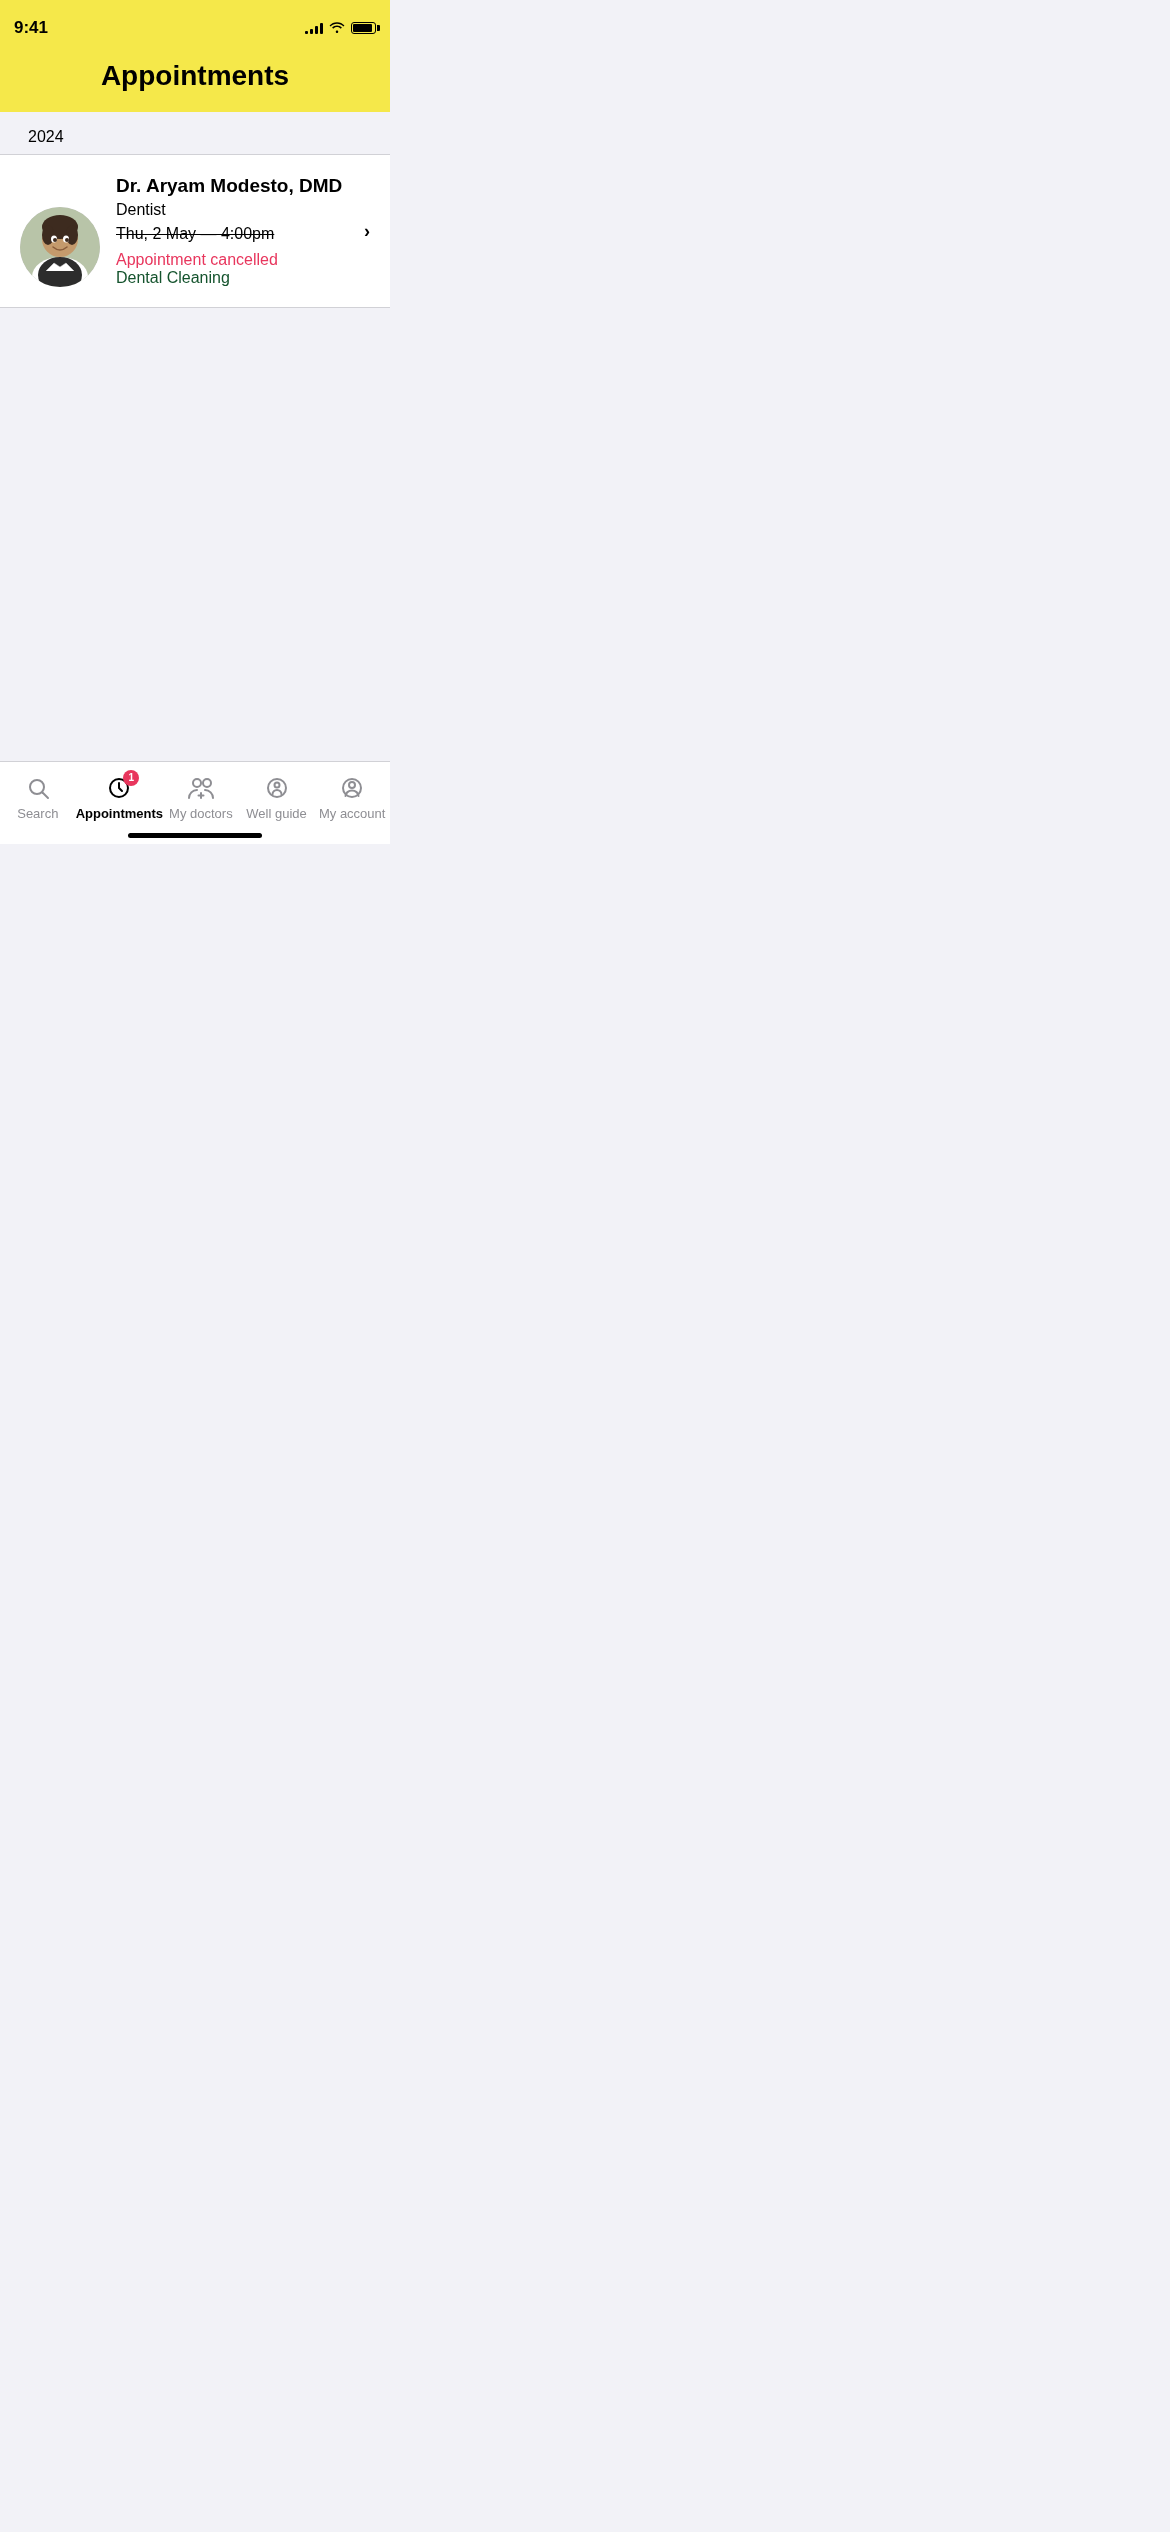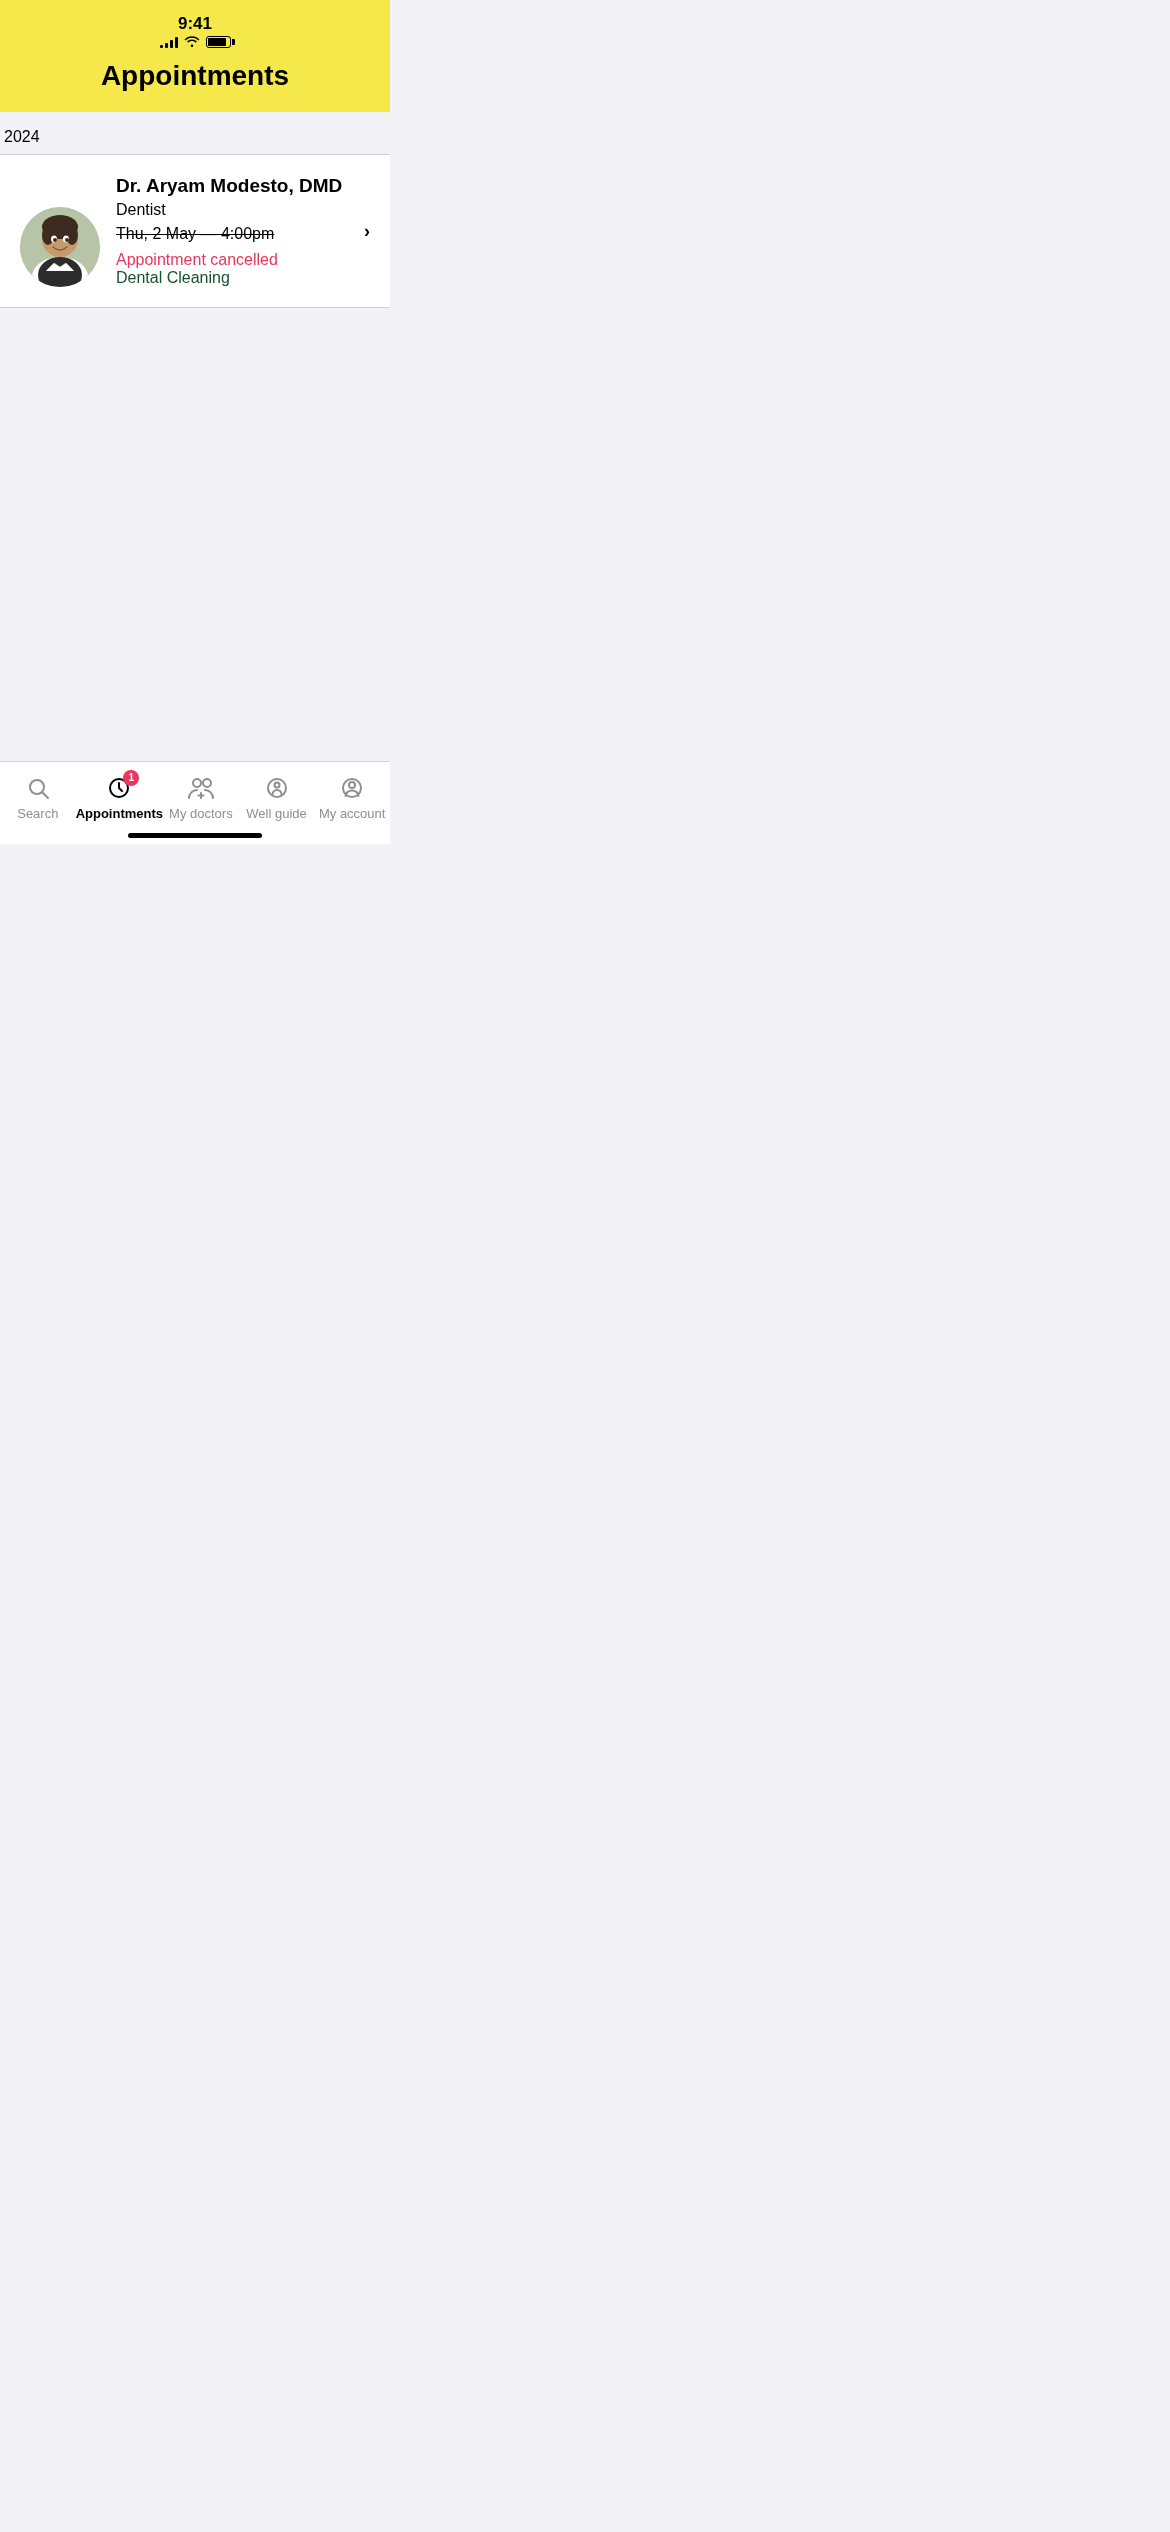--- a/index.html
+++ b/index.html
@@ -19,21 +19,20 @@
     }
 
     
     .status-bar {
       display: flex;
       justify-content: space-between;
       align-items: center;
       padding: 14px 14px 8px;
       background: #f5e84a;
       height: 50px;
-      flex-direction: column;
     }
 
     .status-time {
       font-size: 17px;
       font-weight: 600;
       color: #000;
     }
 
     .status-icons {
       display: flex;
@@ -102,21 +101,21 @@
       color: #000;
     }
 
     
     .content {
       background: #f2f2f7;
       flex: 1;
     }
 
     .year-section {
-      padding: 16px 4px 8px;
+      padding: 16px 28px 8px;
       background: #f2f2f7;
     }
 
     .year-label {
       font-size: 16px;
       font-weight: 400;
       color: #000;
     }
 
     .divider {

